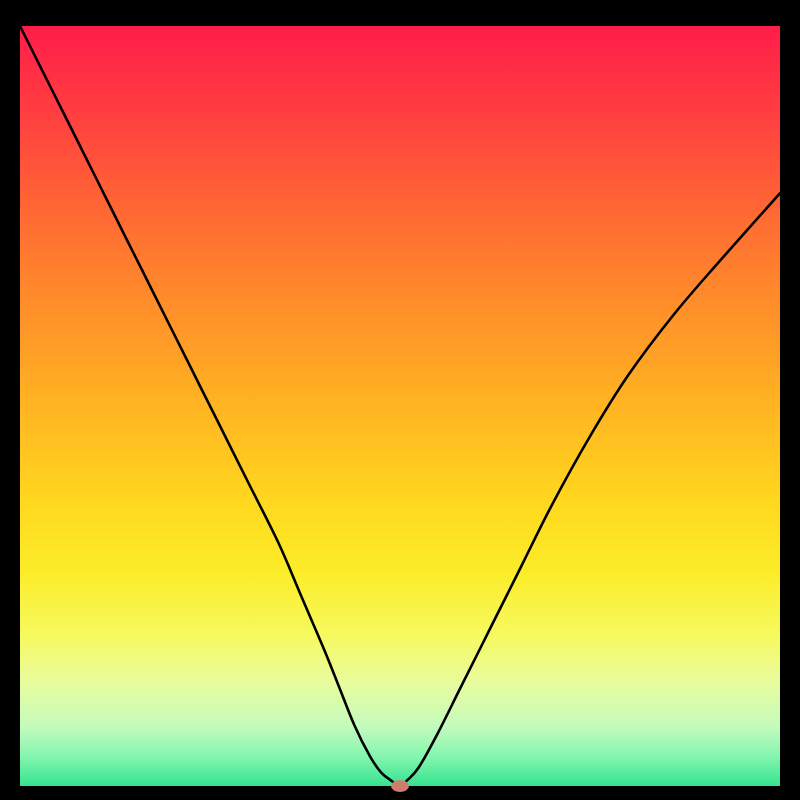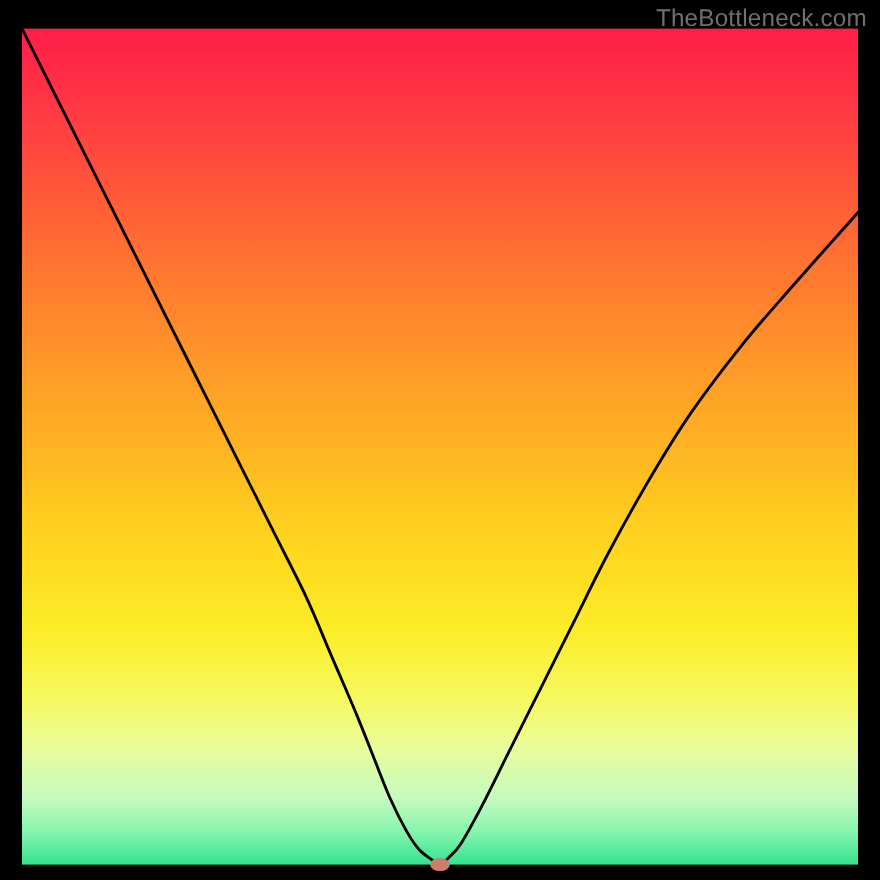--- a/index.html
+++ b/index.html
@@ -61,21 +61,20 @@
     height: 12px;
     border-radius: 50%;
     background: #cd7c6e;
     z-index: 3;
   }
 </style>
 </head>
 <body>
 
 <div class="frame">
-  <div class="watermark">TheBottleneck.com</div>
 
   <div class="plot">
     <svg viewBox="0 0 760 760" preserveAspectRatio="none">
       <path id="curve-path" fill="none" stroke="#000000" stroke-width="2.6" stroke-linecap="round" d="M 0.00 0.00 C 3.80 7.60, 15.20 30.40, 22.80 45.60 C 30.40 60.80, 36.73 73.47, 45.60 91.20 C 54.47 108.93, 65.87 131.73, 76.00 152.00 C 86.13 172.27, 96.27 192.53, 106.40 212.80 C 116.53 233.07, 126.67 253.33, 136.80 273.60 C 146.93 293.87, 157.07 314.13, 167.20 334.40 C 177.33 354.67, 187.47 374.93, 197.60 395.20 C 207.73 415.47, 217.87 435.73, 228.00 456.00 C 238.13 476.27, 249.53 497.80, 258.40 516.80 C 267.27 535.80, 273.60 552.27, 281.20 570.00 C 288.80 587.73, 297.67 608.00, 304.00 623.20 C 310.33 638.40, 314.13 648.53, 319.20 661.20 C 324.27 673.87, 329.33 687.80, 334.40 699.20 C 339.47 710.60, 345.17 721.75, 349.60 729.60 C 354.03 737.45, 357.20 742.01, 361.00 746.32 C 364.80 750.63, 369.23 753.16, 372.40 755.44 C 375.57 757.72, 377.47 760.25, 380.00 760.00 C 382.53 759.75, 384.43 757.09, 387.60 753.92 C 390.77 750.75, 393.93 748.85, 399.00 741.00 C 404.07 733.15, 411.03 720.10, 418.00 706.80 C 424.97 693.50, 431.93 678.93, 440.80 661.20 C 449.67 643.47, 461.07 620.67, 471.20 600.40 C 481.33 580.13, 491.47 559.87, 501.60 539.60 C 511.73 519.33, 520.60 500.33, 532.00 478.80 C 543.40 457.27, 557.33 431.93, 570.00 410.40 C 582.67 388.87, 594.07 369.87, 608.00 349.60 C 621.93 329.33, 638.40 307.80, 653.60 288.80 C 668.80 269.80, 681.47 255.87, 699.20 235.60 C 716.93 215.33, 749.87 178.60, 760.00 167.20"></path>
     </svg>
     <div id="marker-dot" class="dot" style="left: 371px; top: 754px; background: rgb(205, 124, 110);"></div>
   </div>
 </div>
 
 </body></html>

